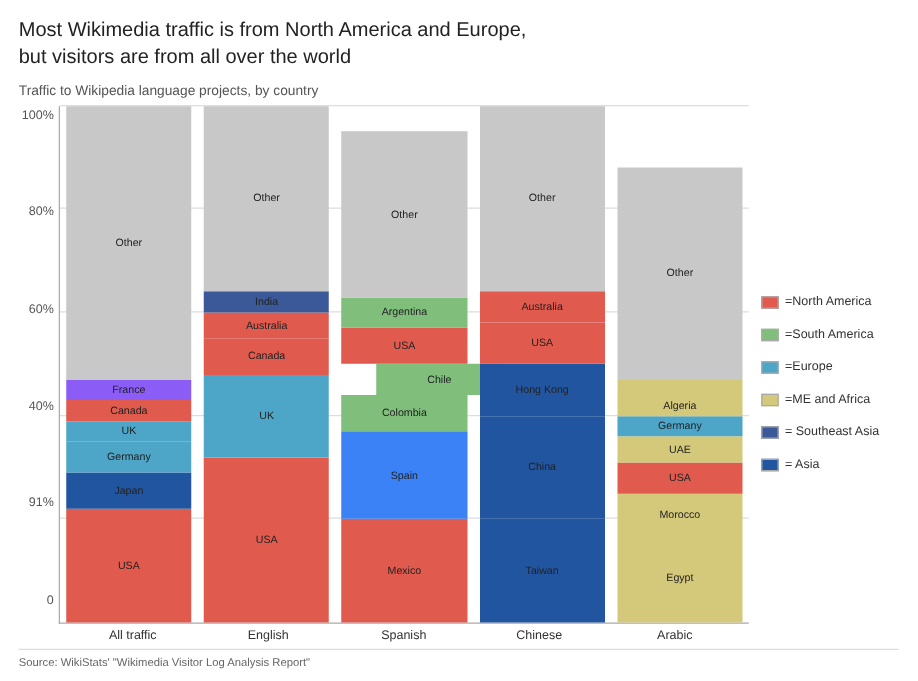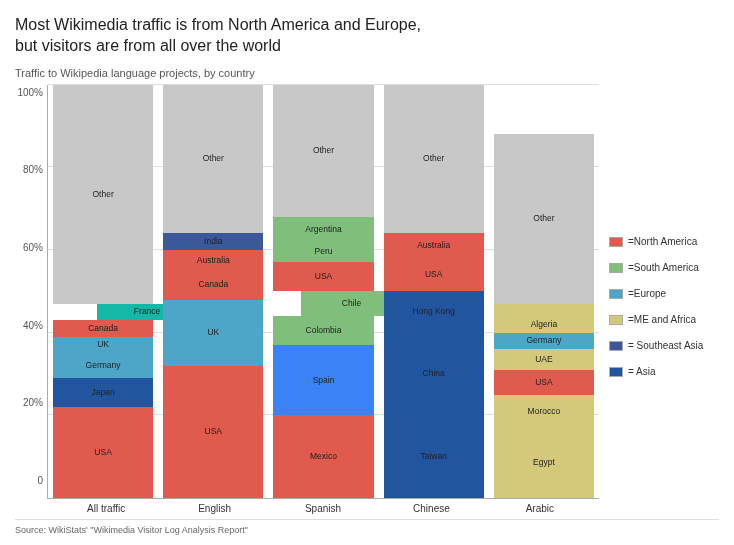--- a/index.html
+++ b/index.html
@@ -150,21 +150,21 @@
     <span>Most Wikimedia traffic is from North America and Europe,</span><br>
     <span>but visitors are from all over the world</span>
   </div>
   <div class="subtitle">Traffic to Wikipedia language projects, by country</div>
 
   <div class="chart-area">
     <div class="chart-with-axis">
 
       <div class="y-axis">
         <span class="y-label">0</span>
-        <span class="y-label">20%</span>
+        <span class="y-label">91%</span>
         <span class="y-label">40%</span>
         <span class="y-label">60%</span>
         <span class="y-label">80%</span>
         <span class="y-label">100%</span>
       </div>
 
       <div class="bars-and-labels">
         <div class="bars-container" id="bars-container">
 
           <div class="grid-lines">
@@ -184,21 +184,21 @@
               </div>
               <div class="bar-segment" style="height: 6%; background-color: rgb(77, 166, 200); min-height: 0px;">
                 <span class="bar-label">Germany</span>
               </div>
               <div class="bar-segment" style="height: 4%; background-color: rgb(77, 166, 200); min-height: 0px;">
                 <span class="bar-label">UK</span>
               </div>
               <div class="bar-segment" style="height: 4%; background-color: rgb(224, 90, 78); min-height: 0px;">
                 <span class="bar-label">Canada</span>
               </div>
-              <div class="bar-segment" style="height: 4%; background-color: #14b8a6; min-height: 0px; margin-left: 44px;">
+              <div class="bar-segment" style="height: 4%; background-color: #8b5cf6; min-height: 0px;">
                 <span class="bar-label">France</span>
               </div>
               <div class="bar-segment" style="height: 53%; background-color: rgb(200, 200, 200); min-height: 0px;">
                 <span class="bar-label">Other</span>
               </div>
             </div>
             <div class="bar-group">
               <div class="bar-segment" style="height: 32%; background-color: rgb(224, 90, 78); min-height: 0px;">
                 <span class="bar-label">USA</span>
               </div>
@@ -226,23 +226,20 @@
                 <span class="bar-label">Spain</span>
               </div>
               <div class="bar-segment" style="height: 7%; background-color: rgb(127, 191, 123); min-height: 0px;">
                 <span class="bar-label">Colombia</span>
               </div>
               <div class="bar-segment" style="height: 6%; background-color: rgb(127, 191, 123); min-height: 0px; margin-left: 28px;">
                 <span class="bar-label">Chile</span>
               </div>
               <div class="bar-segment" style="height: 7%; background-color: rgb(224, 90, 78); min-height: 0px;">
                 <span class="bar-label">USA</span>
-              </div>
-              <div class="bar-segment" style="height: 5%; background-color: rgb(127, 191, 123); min-height: 0px;">
-                <span class="bar-label">Peru</span>
               </div>
               <div class="bar-segment" style="height: 6%; background-color: rgb(127, 191, 123); min-height: 0px;">
                 <span class="bar-label">Argentina</span>
               </div>
               <div class="bar-segment" style="height: 32%; background-color: rgb(200, 200, 200); min-height: 0px;">
                 <span class="bar-label">Other</span>
               </div>
             </div>
             <div class="bar-group">
               <div class="bar-segment" style="height: 20%; background-color: rgb(34, 85, 160); min-height: 0px;">

